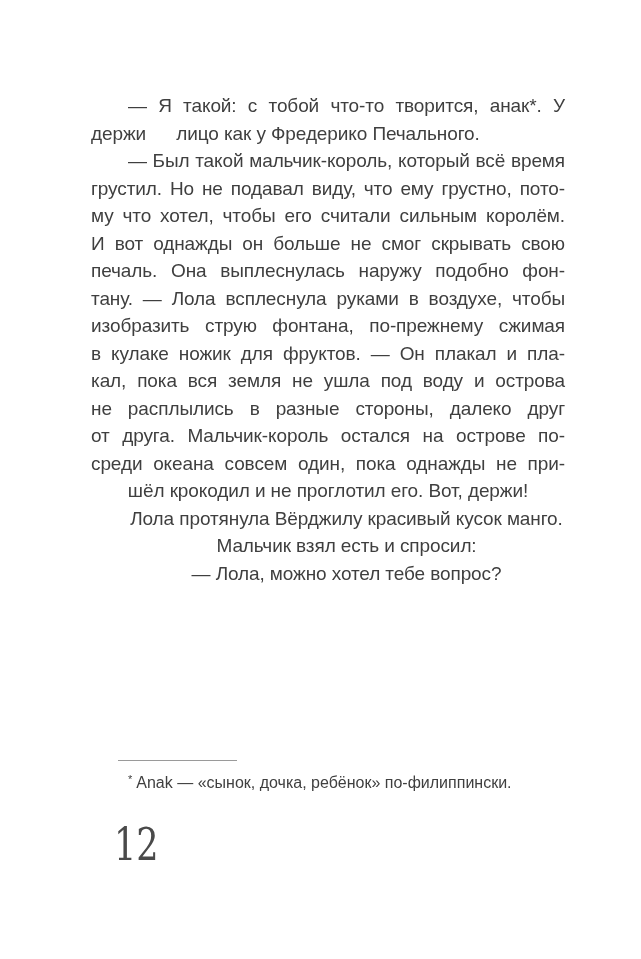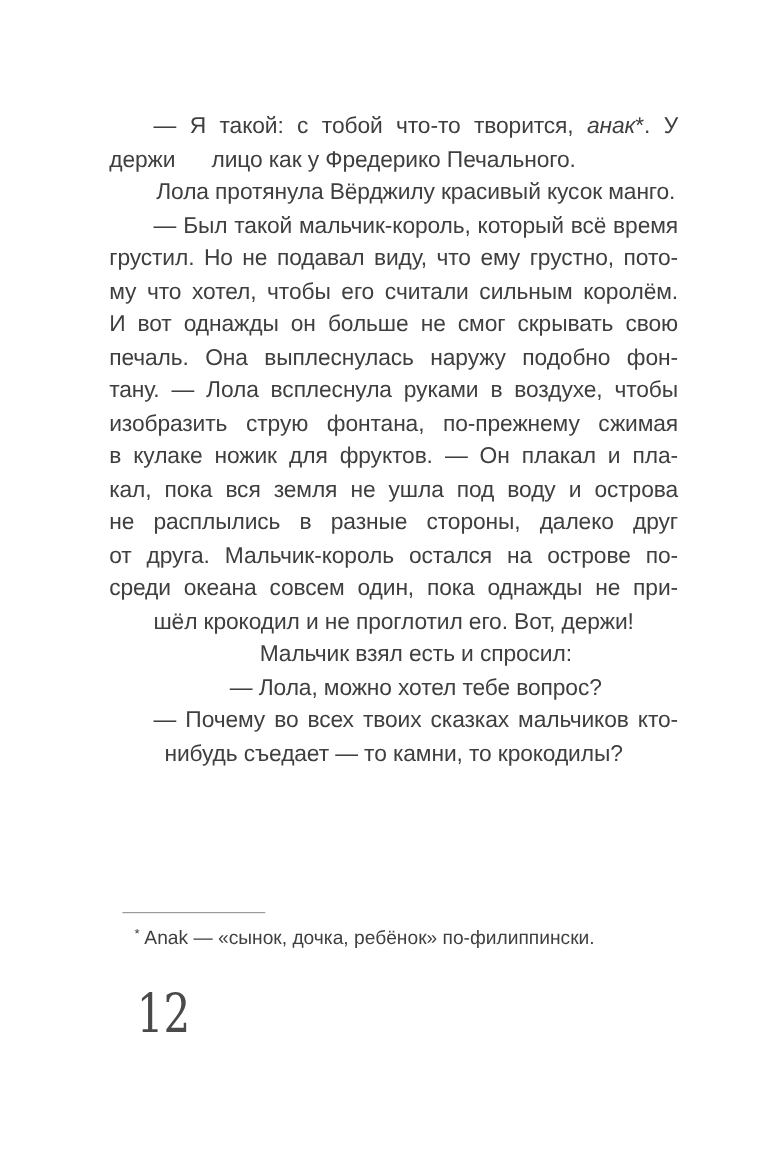--- a/index.html
+++ b/index.html
@@ -26,25 +26,25 @@
     height: 27.5px;
     text-align: center;
     white-space: normal;
   }
   .line.j {
     text-align: justify;
     text-align-last: justify;
     text-justify: inter-word;
   }
   .line.indent { text-indent: 37px; }
-  .italic-word { font-style: italic; }
+  .italic-word { }
 
   .footnote-block {
     position: absolute;
-    left: 75px;
+    left: 91px;
     top: 752px;
     width: 474px;
   }
   .footnote-rule {
     width: 119px;
     margin-left: 27px;
     border: 0;
     border-top: 1px solid #9a9a9a;
     height: 0;
   }
@@ -80,54 +80,50 @@
 
   <div class="text-block">
 
     <div class="paragraph">
       <div class="line j indent"><span>— Я такой: с тобой что-то творится, </span><span class="italic-word">анак</span><span>*. У держи</span></div>
       <div class="line">лицо как у Фредерико Печального.</div>
     </div>
 
 
     <div class="paragraph">
-      <div class="line indent">Лола протянула Вёрджилу красивый кусок манго.</div>
-    </div>
-
-    <div class="paragraph">
       <div class="line j indent">— Был такой мальчик-король, который всё время</div>
       <div class="line j">грустил. Но не подавал виду, что ему грустно, пото-</div>
       <div class="line j">му что хотел, чтобы его считали сильным королём.</div>
       <div class="line j">И вот однажды он больше не смог скрывать свою</div>
       <div class="line j">печаль. Она выплеснулась наружу подобно фон-</div>
       <div class="line j">тану. — Лола всплеснула руками в воздухе, чтобы</div>
       <div class="line j">изобразить струю фонтана, по-прежнему сжимая</div>
       <div class="line j">в кулаке ножик для фруктов. — Он плакал и пла-</div>
       <div class="line j">кал, пока вся земля не ушла под воду и острова</div>
       <div class="line j">не расплылись в разные стороны, далеко друг</div>
       <div class="line j">от друга. Мальчик-король остался на острове по-</div>
       <div class="line j">среди океана совсем один, пока однажды не при-</div>
       <div class="line">шёл крокодил и не проглотил его. Вот, держи!</div>
     </div>
 
     <div class="paragraph">
+      <div class="line indent">Лола протянула Вёрджилу красивый кусок манго.</div>
+    </div>
+
+    <div class="paragraph">
       <div class="line indent">Мальчик взял есть и спросил:</div>
     </div>
 
     <div class="paragraph">
       <div class="line indent">— Лола, можно хотел тебе вопрос?</div>
     </div>
 
     <div class="paragraph">
     </div>
 
-    <div class="paragraph">
-      <div class="line j indent">— Почему во всех твоих сказках мальчиков кто-</div>
-      <div class="line">нибудь съедает — то камни, то крокодилы?</div>
-    </div>
 
   </div>
 
   <div class="footnote-block">
     <hr class="footnote-rule">
     <div class="footnote-line"><sup class="footnote-marker">*</sup><span>Anak — «сынок, дочка, ребёнок» по-филиппински.</span></div>
   </div>
 
   <div class="page-number">12</div>
 

